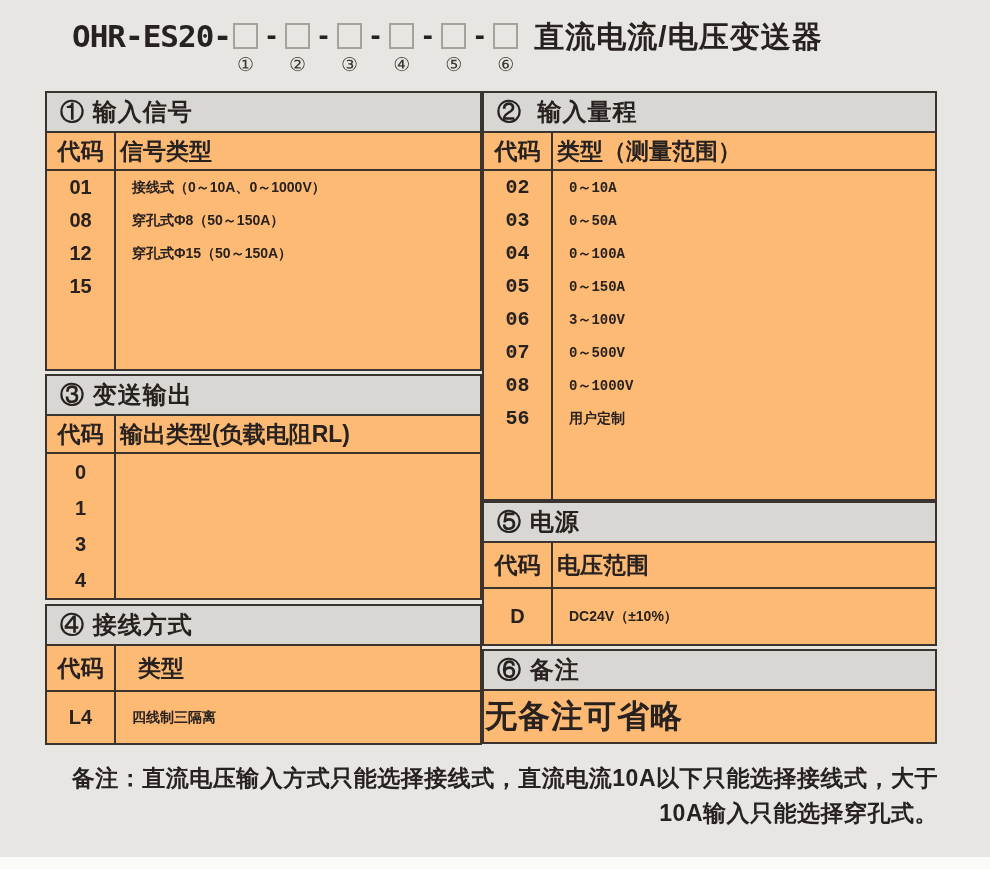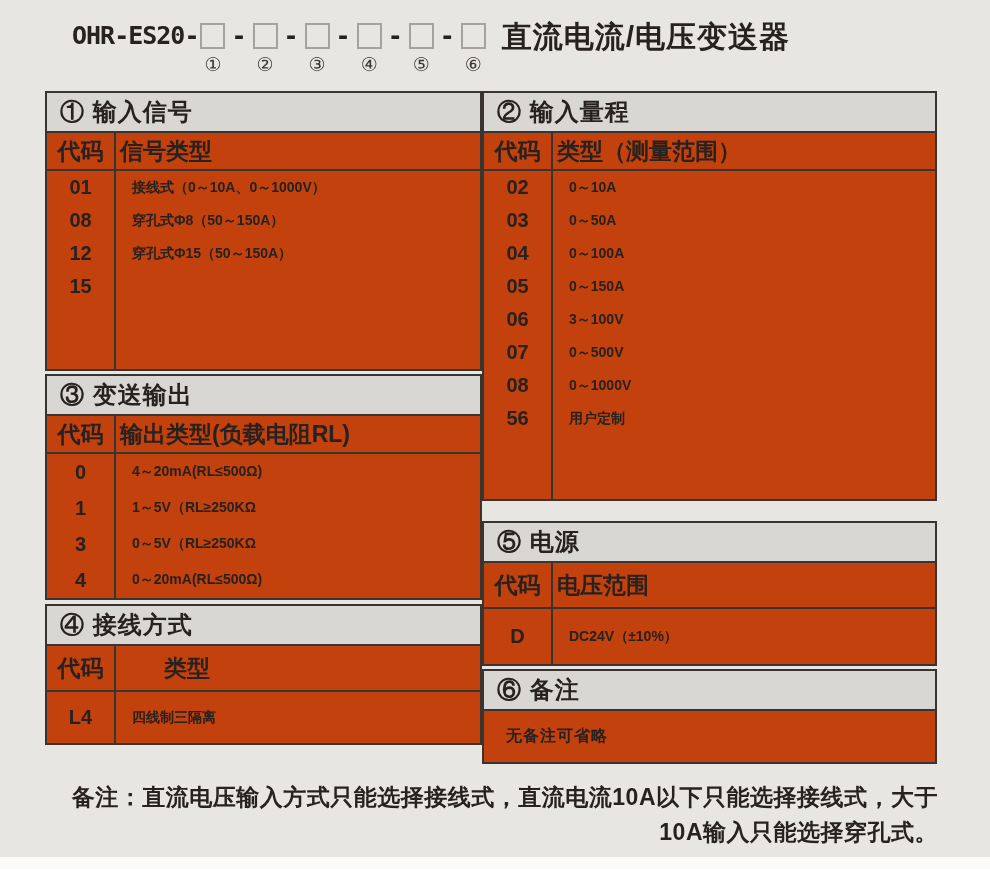--- a/index.html
+++ b/index.html
@@ -11,39 +11,39 @@
     font-weight: bold;
     color: #27211f;
     overflow: hidden;
   }
 
   
   .title-block { padding: 20px 0 0 72px; }
   .title-row { display: flex; align-items: flex-start; }
   .model {
     font-family: "DejaVu Sans Mono", monospace;
-    font-size: 25px; line-height: 32px; letter-spacing: -1px;
+    font-size: 31px; line-height: 32px; letter-spacing: -1px;
   }
   .dash {
     font-family: "DejaVu Sans Mono", monospace;
     font-size: 25px; line-height: 32px; margin: 0 4px;
   }
   .box-group { display: flex; flex-direction: column; align-items: center; margin: 0 2px; }
   .box { width: 25px; height: 26px; border: 2px solid #a6a29e; margin-top: 3px; }
   .circ { font-size: 19px; line-height: 20px; margin-top: 6px; font-weight: normal; color: #3c3733; }
   .title-cn { font-size: 30px; line-height: 34px; margin-left: 14px; letter-spacing: 1px; }
 
   
   .table-area { display: flex; margin: 16px 0 0 45px; }
   .col-left  { width: 437px; display: flex; flex-direction: column; }
   .col-right { width: 455px; display: flex; flex-direction: column; }
   .section {
     border: 2px solid #39342f;
     display: flex; flex-direction: column;
-    background: #c2410c;
+    background: #fdba74;
   }
   .sec-h {
     background: #d9d7d3;
     border-bottom: 2px solid #39342f;
     flex: 0 0 40px;
     display: flex; align-items: center;
     padding-left: 13px; font-size: 24px; letter-spacing: 1px;
   }
   .thead { display: flex; border-bottom: 2px solid #39342f; flex: 0 0 38px; }
   .th-code {
@@ -55,27 +55,27 @@
   .tb-code { width: 69px; border-right: 2px solid #39342f; display: flex; flex-direction: column; }
   .tb-val  { flex: 1; display: flex; flex-direction: column; }
   .cell { flex: 0 0 33px; display: flex; align-items: center; }
   .cell.grow { flex: 1 1 auto; }
   .code-cell { justify-content: center; font-size: 20px; }
   .val-cell  { padding-left: 16px; font-size: 14px; }
 
   #sec-input-signal { height: 280px; }
   #sec-output       { height: 226px; margin-top: 3px; }
   #sec-wiring       { height: 141px; margin-top: 4px; }
-  #sec-input-range  { height: 410px; }
-  #sec-power        { height: 145px; margin-top: 20px; }
+  #sec-input-range  { height: 410px; font-family: Liberation Mono, monospace; }
+  #sec-power        { height: 145px; margin-top: 0; }
   #sec-remark       { height: 95px;  margin-top: 3px; }
 
   #sec-wiring .thead, #sec-power .thead { flex: 0 0 46px; }
-  #sec-wiring .th-val { padding-left: 48px; }
-  .note-row { flex: 1; display: flex; align-items: center; padding-left: 22px; font-size: 16px; letter-spacing: 1px; }
+  #sec-wiring .th-val { padding-left: 22px; }
+  .note-row { flex: 1; display: flex; align-items: center; padding-left: 1px; font-size: 32px; letter-spacing: 1px; }
 
   
   .footnote { margin: 16px 52px 0 52px; font-size: 23px; line-height: 35px; letter-spacing: 0.5px; text-align: right; }
 
   .bottom-strip { position: absolute; left: 0; bottom: 0; width: 100%; height: 12px; background: #fbfbfa; }
 </style>
 </head>
 <body>
 
 <div class="title-block">
@@ -146,26 +146,20 @@
       <div class="thead">
         <div class="th-code">代码</div>
         <div class="th-val">输出类型(负载电阻RL)</div>
       </div>
       <div class="tbody">
         <div class="tb-code">
           <div class="cell grow code-cell">0</div>
           <div class="cell grow code-cell">1</div>
           <div class="cell grow code-cell">3</div>
           <div class="cell grow code-cell">4</div>
-        </div>
-        <div class="tb-val">
-          <div class="cell grow val-cell">4～20mA(RL≤500Ω)</div>
-          <div class="cell grow val-cell">1～5V（RL≥250KΩ</div>
-          <div class="cell grow val-cell">0～5V（RL≥250KΩ</div>
-          <div class="cell grow val-cell">0～20mA(RL≤500Ω)</div>
         </div>
       </div>
     </div>
 
     <div class="section" id="sec-wiring">
       <div class="sec-h">④ 接线方式</div>
       <div class="thead">
         <div class="th-code">代码</div>
         <div class="th-val">类型</div>
       </div>

